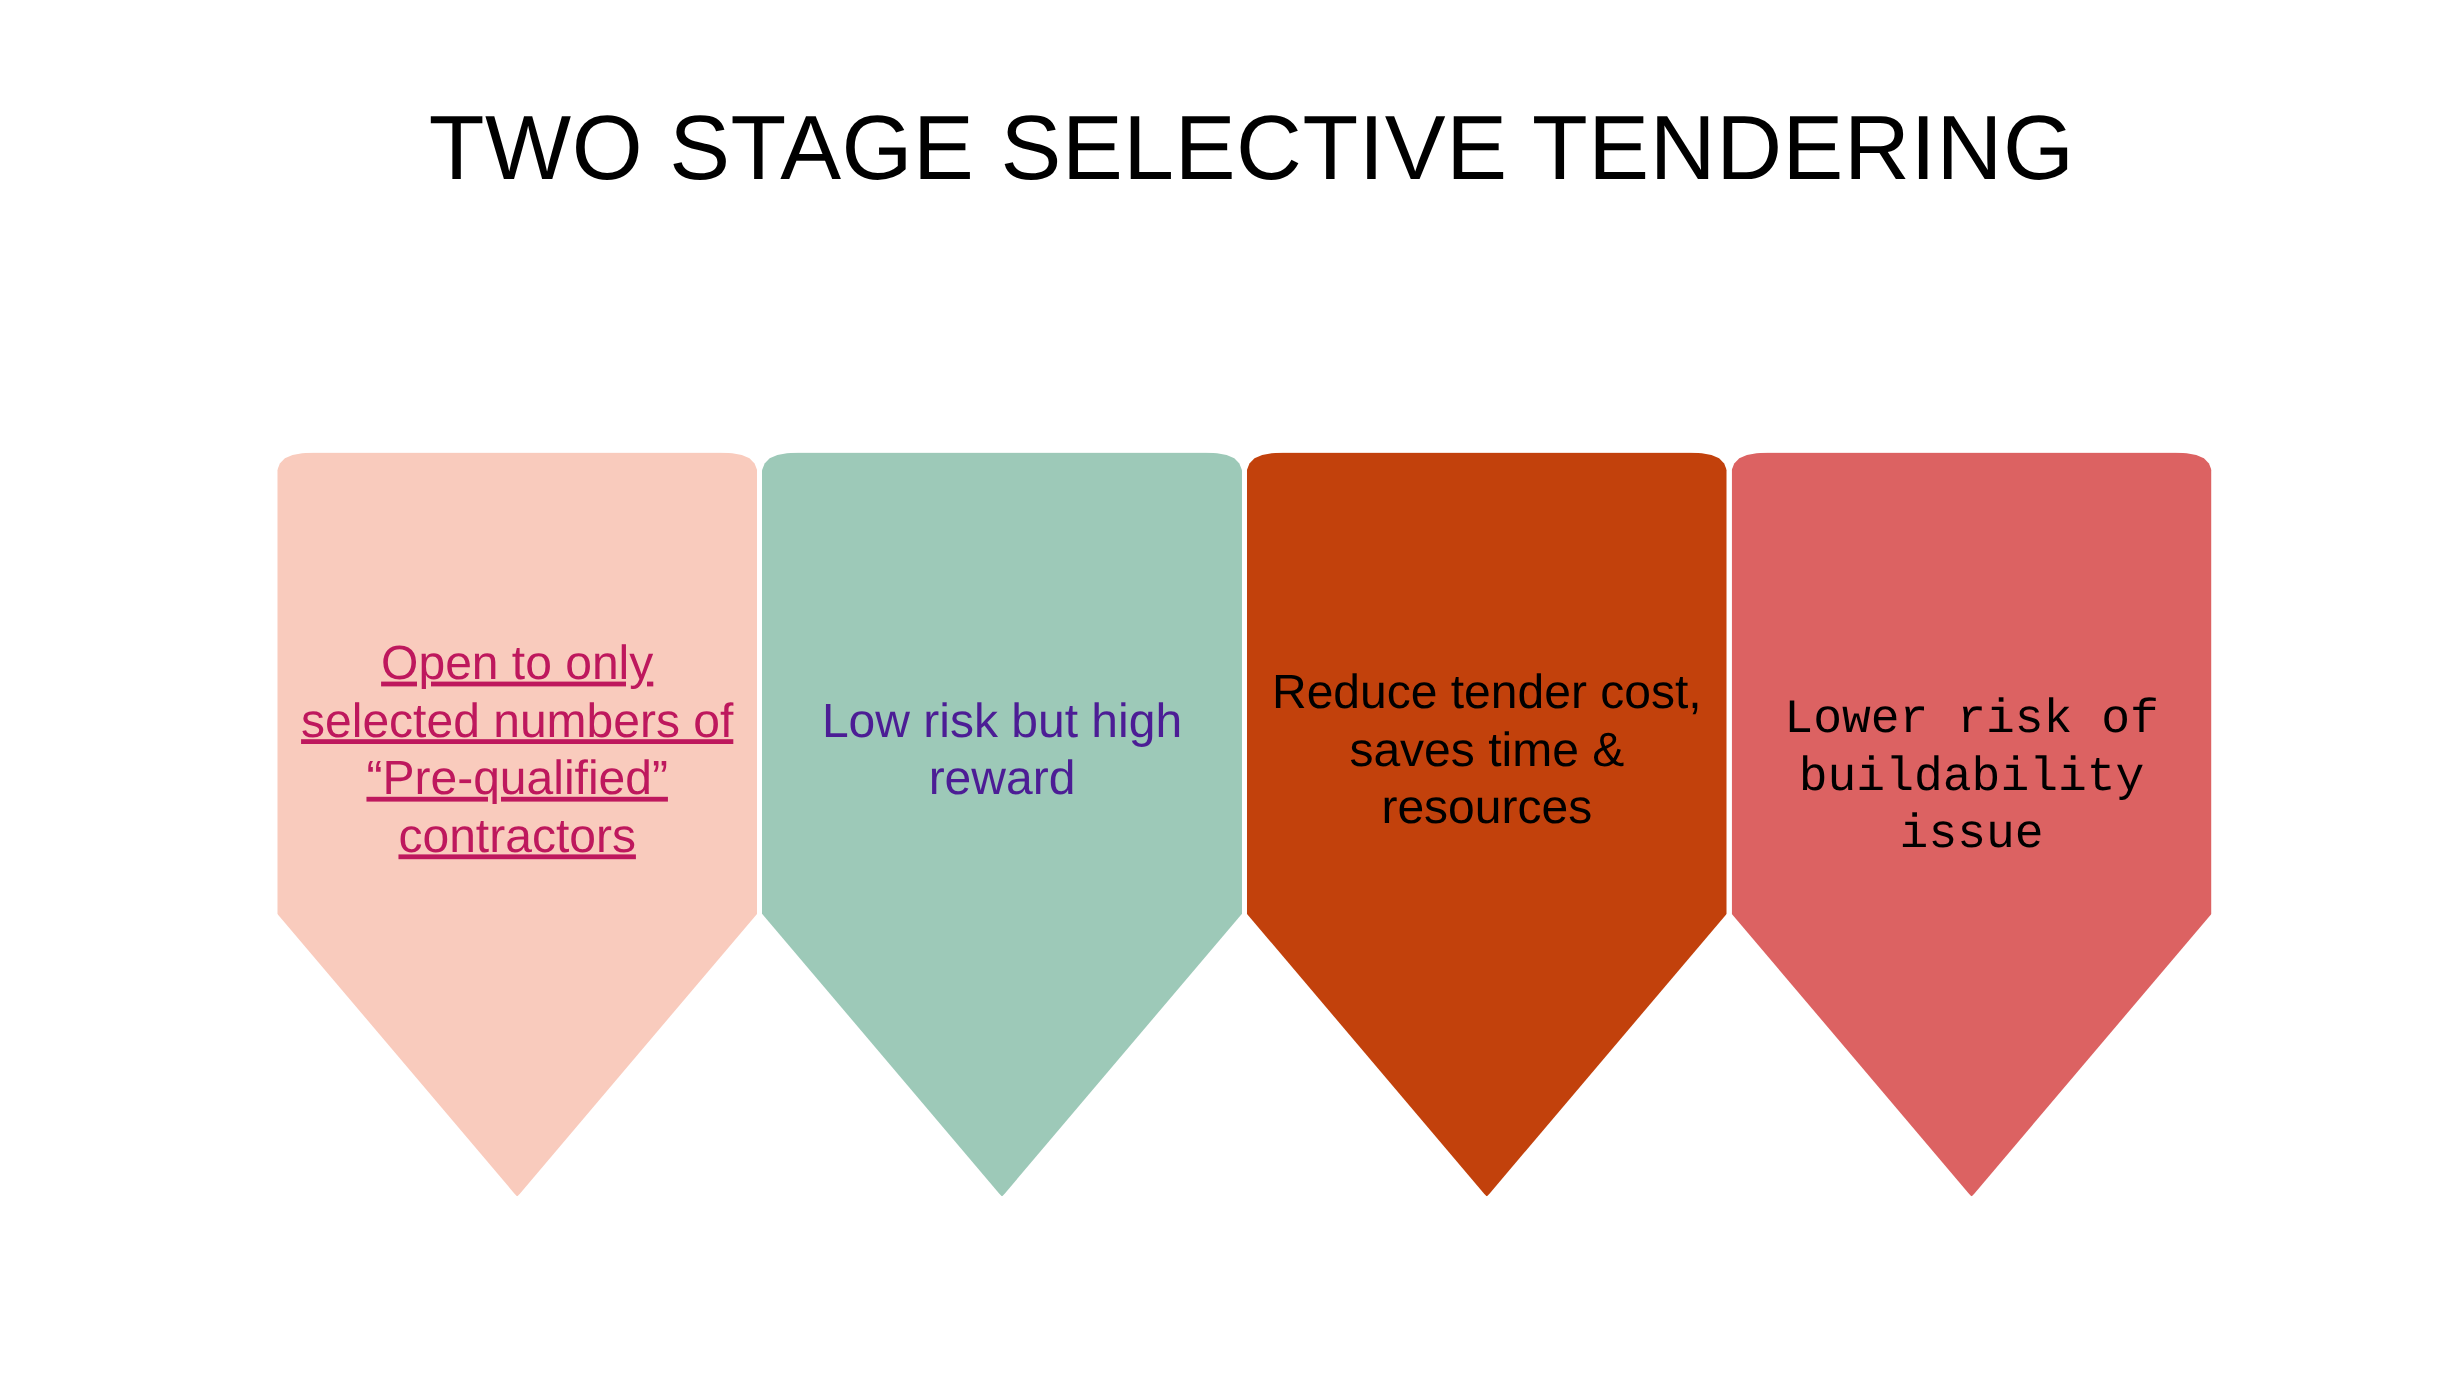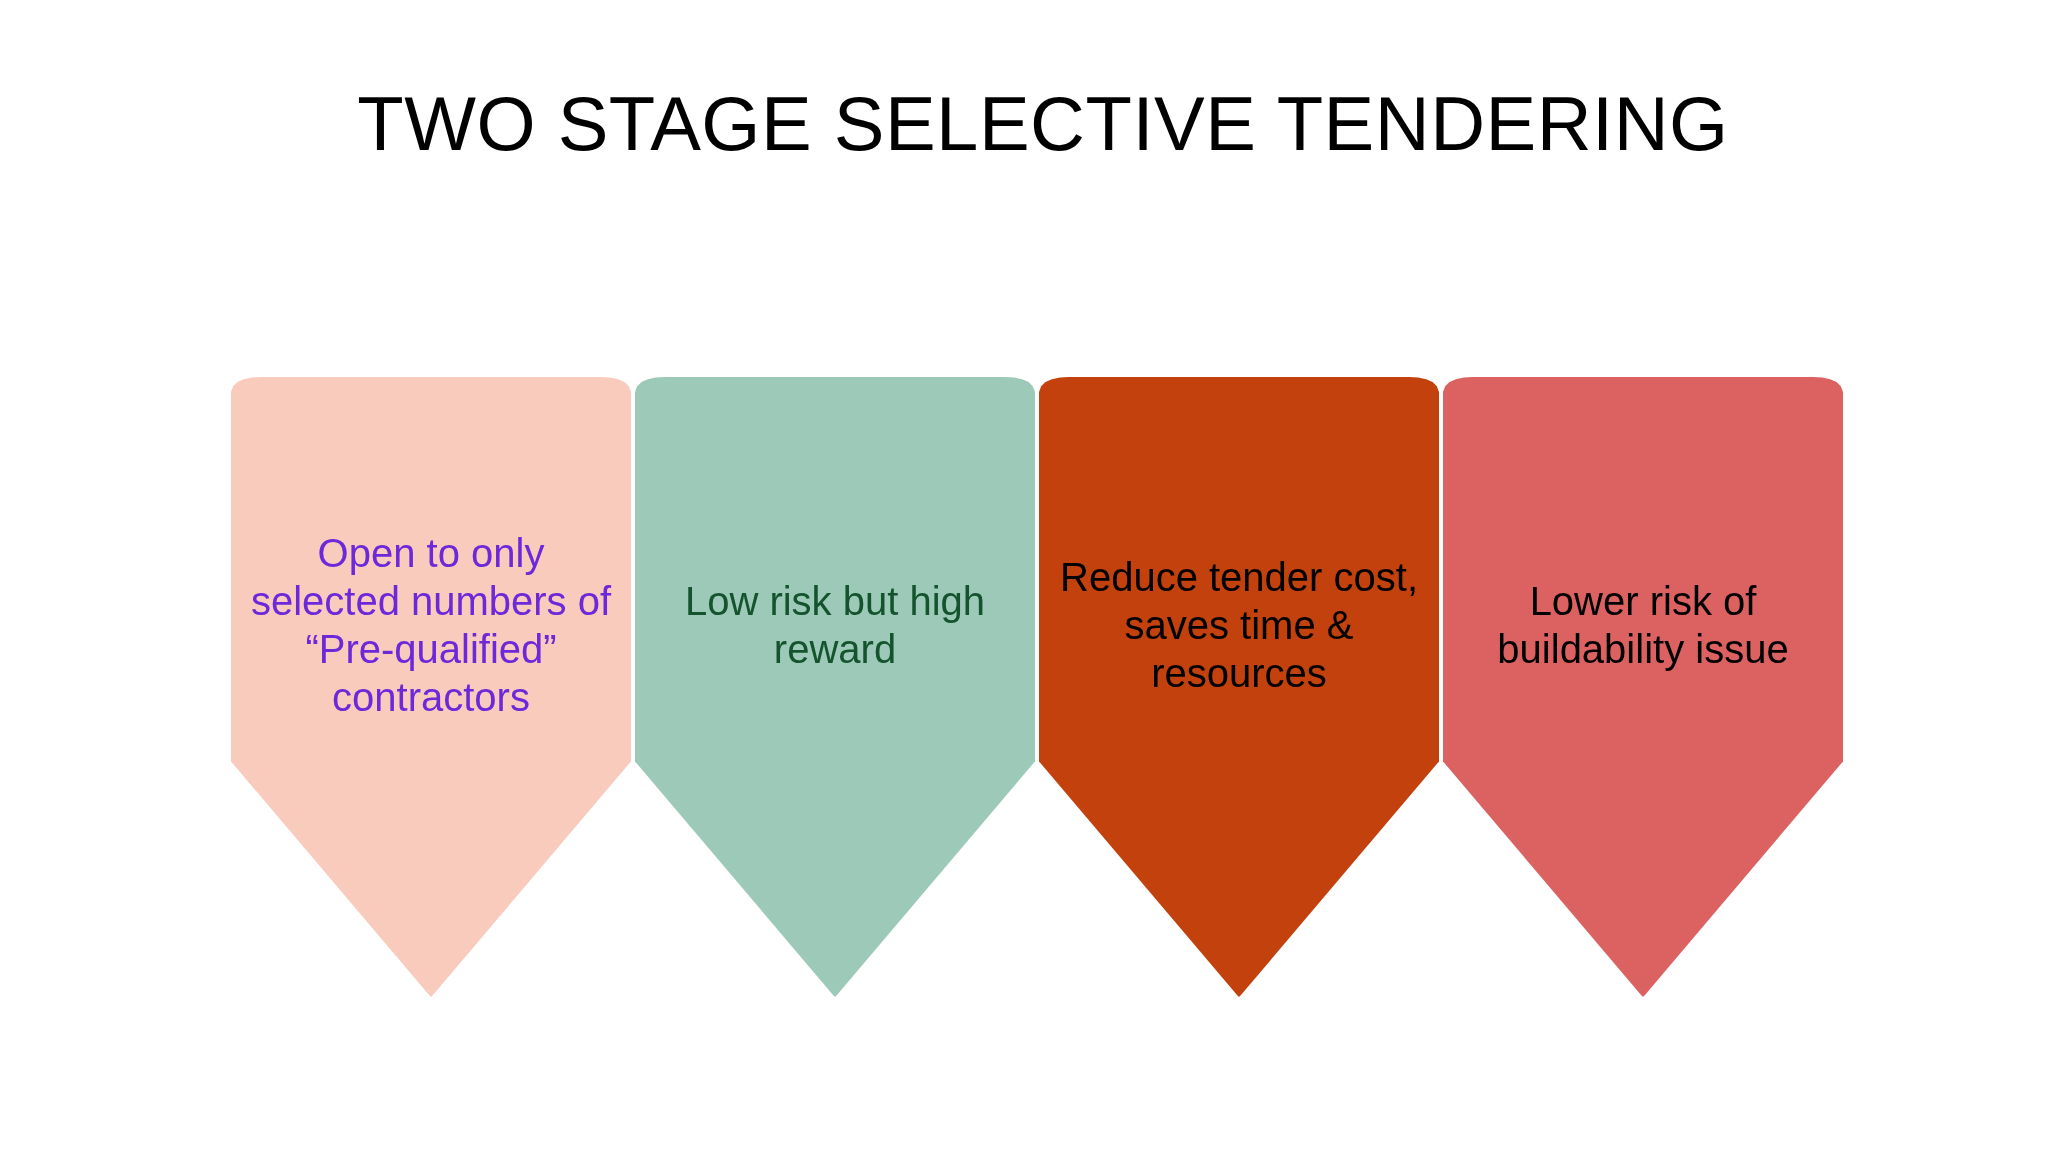--- a/index.html
+++ b/index.html
@@ -85,37 +85,37 @@
     line-height: 48px;
     font-weight: 400;
     color: #000000;
     white-space: pre-line;
   }
 
   
   .banner-0 .banner-label { top: 152px; }
   .banner-1 .banner-label { top: 200px; }
   .banner-2 .banner-label { top: 176px; }
-  .banner-3 .banner-label { top: 200px; }
+  .banner-3 .banner-label { top: 200px; font-family: Liberation Mono, monospace; }
 </style>
 </head>
 <body style="background: rgb(255, 255, 255);">
 
 <div class="slide" style="background: rgb(255, 255, 255);">
 
   <div class="slide-title" style="color: rgb(0, 0, 0); margin-left: 19px;">TWO STAGE SELECTIVE TENDERING</div>
 
   <div class="banner-row">
 
     <div class="banner banner-0" style="background: rgb(249, 203, 189);">
-      <div class="banner-label" style="color: #6d28d9;">Open to only selected numbers of  “Pre-qualified” contractors</div>
+      <div class="banner-label" style="color: #be185d; text-decoration: underline;">Open to only selected numbers of  “Pre-qualified” contractors</div>
     </div>
 
     <div class="banner banner-1" style="background: rgb(157, 201, 184);">
-      <div class="banner-label" style="color: #14532d;">Low risk but high reward</div>
+      <div class="banner-label" style="color: #4c1d95;">Low risk but high reward</div>
     </div>
 
     <div class="banner banner-2" style="background: #c2410c;">
       <div class="banner-label" style="color: rgb(0, 0, 0);">Reduce tender cost, saves time &amp; resources</div>
     </div>
 
     <div class="banner banner-3" style="background: rgb(220, 98, 98);">
       <div class="banner-label" style="color: rgb(0, 0, 0);">Lower risk of buildability issue</div>
     </div>
 

